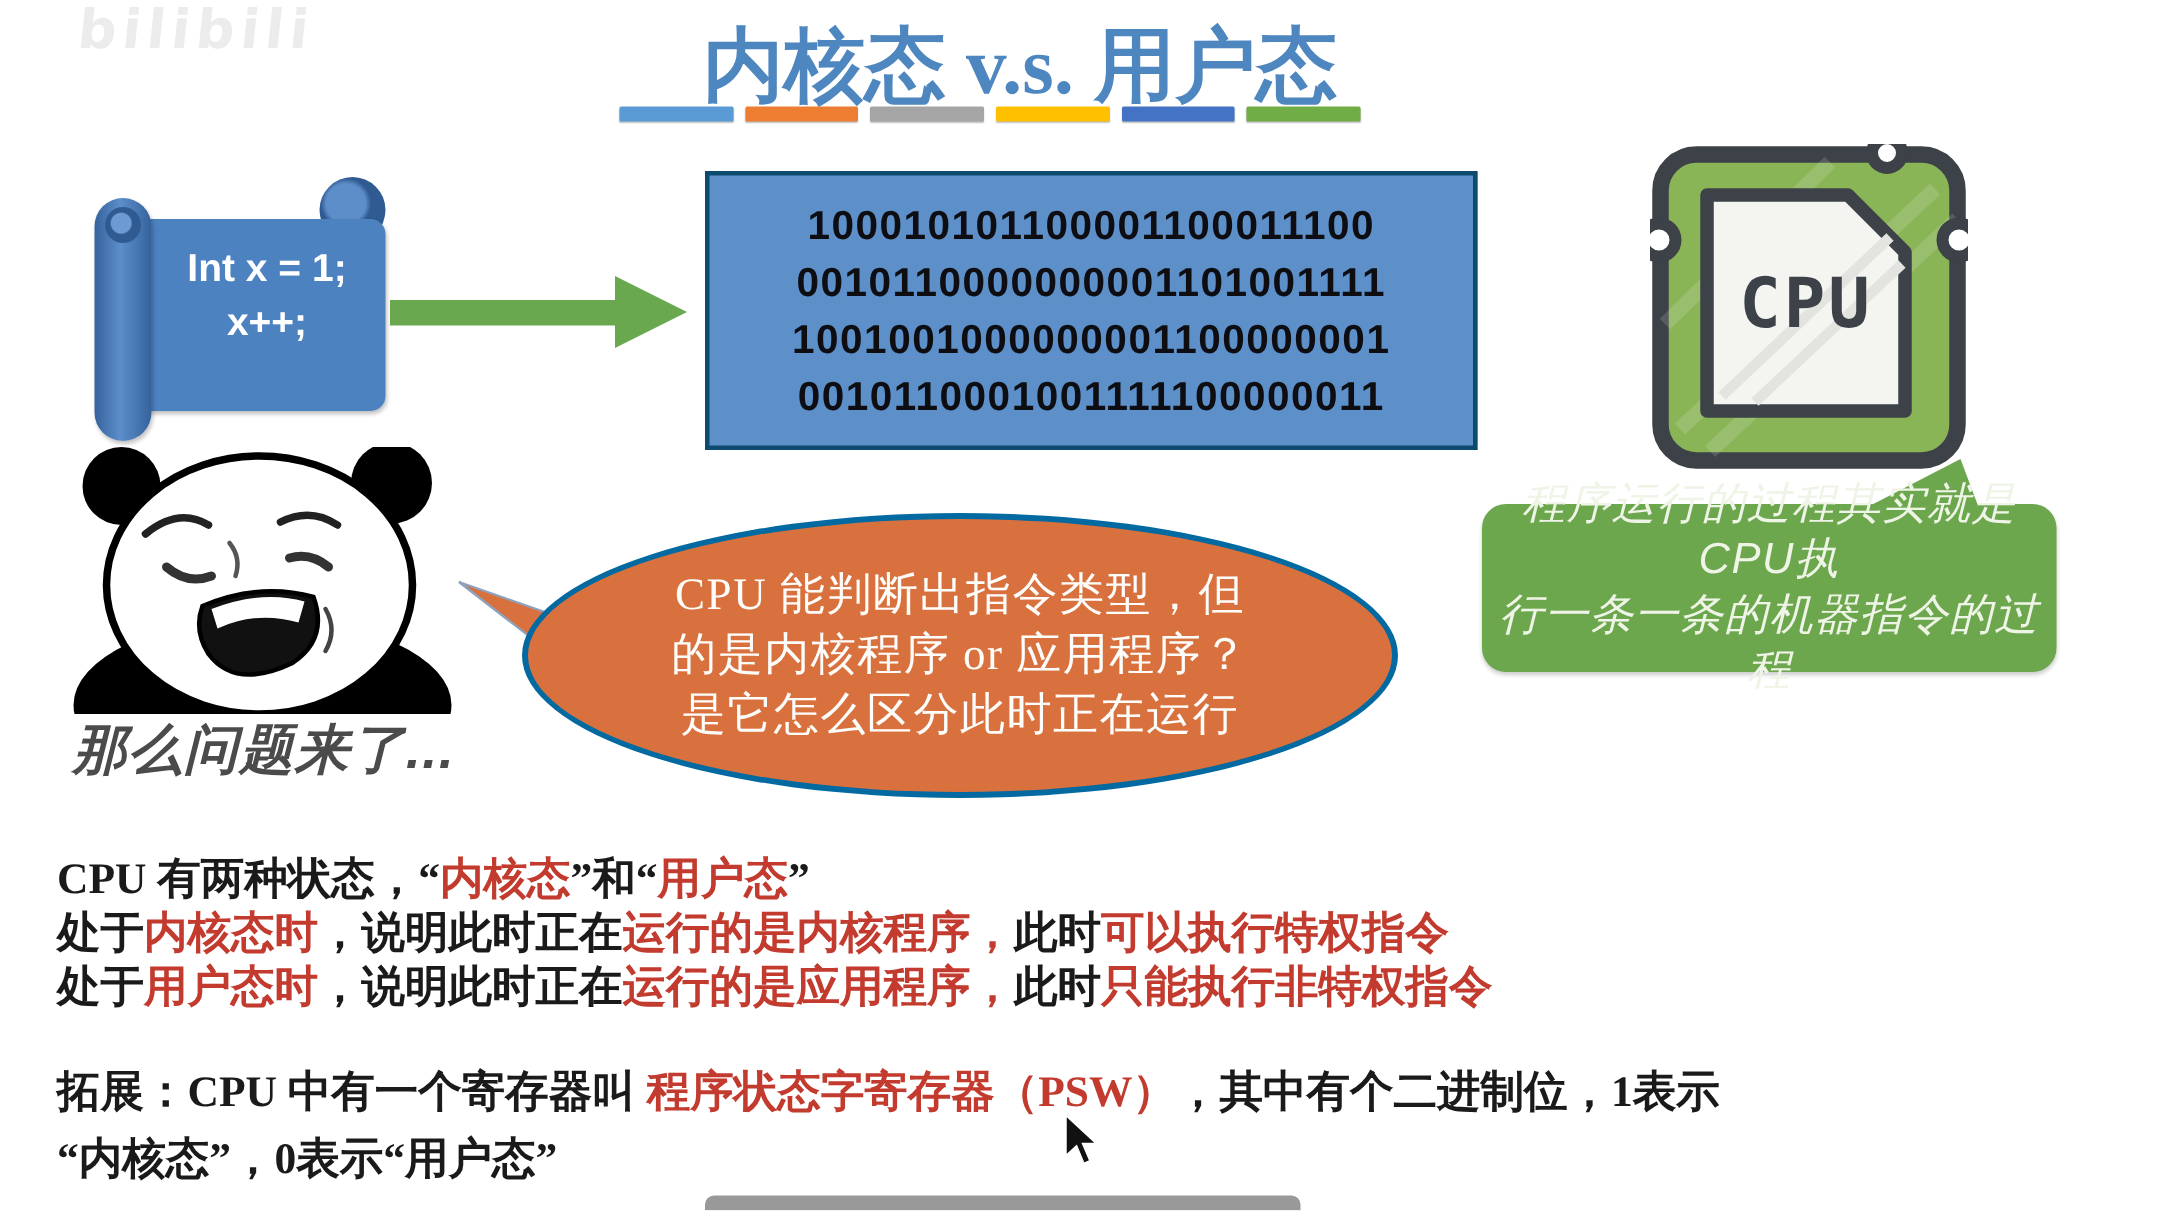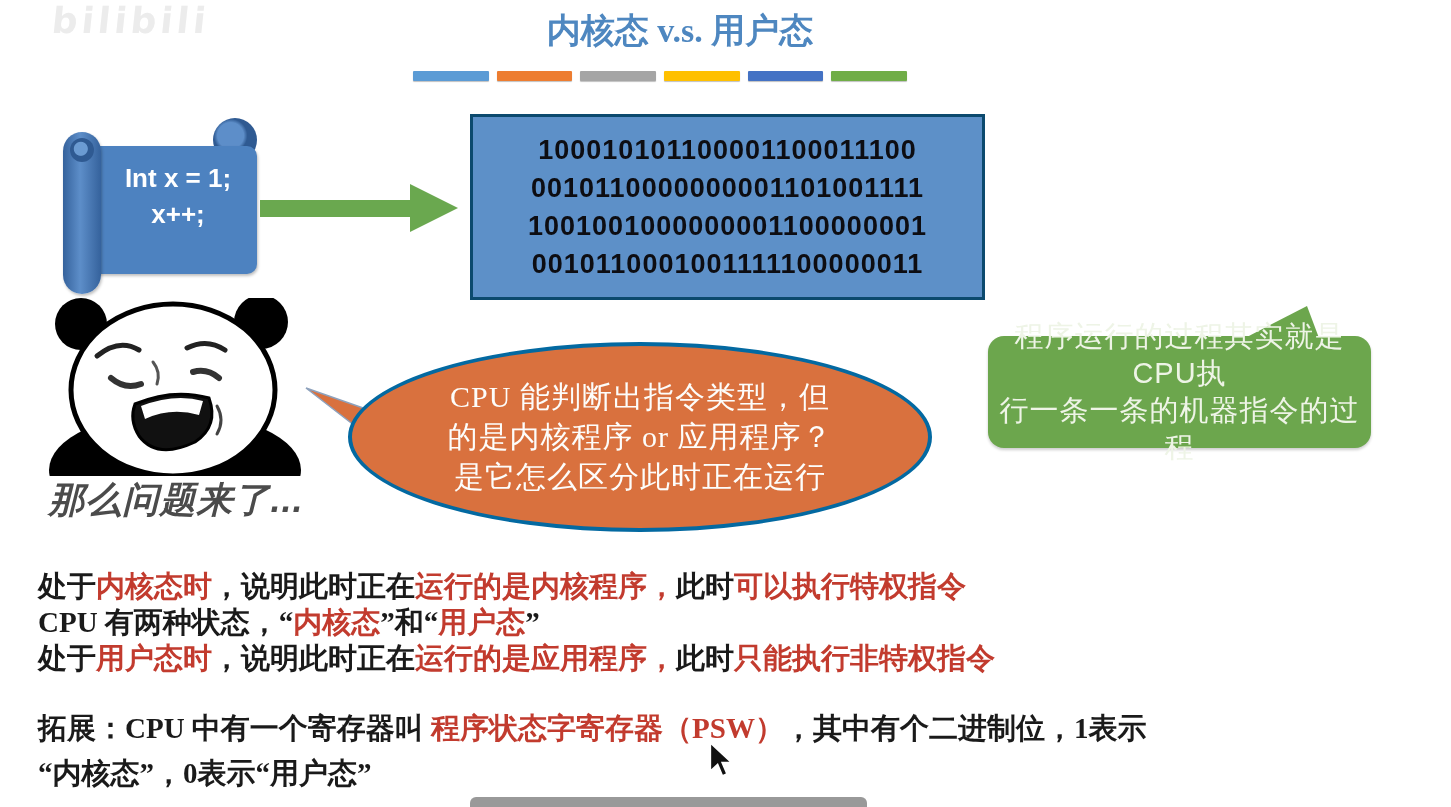--- a/index.html
+++ b/index.html
@@ -7,21 +7,21 @@
     position:relative;width:1451px;height:807px;background:#ffffff;overflow:hidden;
     font-family:"Liberation Sans","DejaVu Sans",sans-serif;
   }
   .abs{position:absolute;}
 
   
   .watermark{left:52px;top:0px;font-size:36px;font-weight:bold;color:#ececec;
     letter-spacing:4px;transform:skewX(-6deg);font-family:"DejaVu Sans",sans-serif;}
 
   
-  .title{left:400px;top:8px;width:560px;text-align:center;font-size:34px;font-weight:bold;
+  .title{left:400px;top:8px;width:560px;text-align:center;font-size:54px;font-weight:bold;
     color:var(--title-blue,#4e87c0);font-family:"Liberation Serif","DejaVu Serif",serif;}
   .divider{left:413px;top:71px;width:494px;height:10px;display:flex;gap:8px;}
   .divider .bar{flex:1;height:10px;border-radius:1px;box-shadow:0 1px 1px rgba(0,0,0,.25);}
 
   
   .scroll-wrap{left:63px;top:118px;width:196px;height:182px;padding-left:30px;}
   .scroll-body{position:absolute;left:18px;top:28px;width:176px;height:128px;
     background:var(--scroll-blue,#4d82c0);border-radius:10px;box-shadow:1px 2px 3px rgba(0,0,0,.25);}
   .scroll-roll-left{position:absolute;left:0px;top:14px;width:38px;height:162px;border-radius:19px;
     background:linear-gradient(90deg,#35629c,#5d8ec9 45%,#35629c);box-shadow:1px 2px 3px rgba(0,0,0,.25);}
@@ -45,21 +45,21 @@
     justify-content:center;text-align:center;}
   .binary-line{font-size:27px;font-weight:bold;color:#0d0d12;line-height:38px;letter-spacing:1px;
     font-family:"Liberation Sans","DejaVu Sans",sans-serif;}
 
   
   .cpu-wrap{left:1100px;top:96px;width:212px;height:218px;}
 
   
   .cpu-bubble{left:988px;top:336px;width:383px;height:112px;background:var(--bubble-green,#6ca64d);
     border-radius:16px;display:flex;flex-direction:column;justify-content:center;text-align:center;
-    box-shadow:0 2px 3px rgba(0,0,0,.2);}
+    box-shadow:0 2px 3px rgba(0,0,0,.2);font-style:italic;}
   .cpu-bubble span{display:block;color:#eef4e6;font-size:29px;line-height:37px;letter-spacing:1px;}
   .cpu-bubble-tail{left:1243px;top:304px;width:80px;height:34px;}
 
   
   .panda-wrap{left:35px;top:298px;width:282px;height:260px;background:#fff;}
   .panda-caption{position:absolute;left:0px;top:178px;width:282px;text-align:center;
     font-size:36px;font-weight:600;color:#4b4b4b;letter-spacing:1px;font-style:italic;}
 
   
   .q-bubble{left:348px;top:342px;width:584px;height:190px;background:var(--bubble-orange,#d9713e);
@@ -115,20 +115,32 @@
     <div class="arrow-head"></div>
   </div>
 
   <div class="abs binary-box">
     <div class="binary-line">100010101100001100011100</div>
     <div class="binary-line">0010110000000001101001111</div>
     <div class="binary-line">1001001000000001100000001</div>
     <div class="binary-line">0010110001001111100000011</div>
   </div>
 
+  <div class="abs cpu-wrap">
+    <svg width="212" height="218" viewBox="0 0 212 218">
+      <rect x="7" y="7" width="198" height="204" rx="24" fill="#89b557" stroke="#3d4248" stroke-width="11"></rect>
+      <path d="M20 190 L190 30 M40 205 L205 50 M10 120 L120 12" stroke="rgba(255,255,255,0.14)" stroke-width="10" fill="none"></path>
+      <circle cx="6" cy="64" r="11" fill="#ffffff" stroke="#3d4248" stroke-width="8"></circle>
+      <circle cx="206" cy="64" r="11" fill="#ffffff" stroke="#3d4248" stroke-width="8"></circle>
+      <circle cx="158" cy="6" r="10" fill="#ffffff" stroke="#3d4248" stroke-width="8"></circle>
+      <path d="M38 34 L132 34 L170 72 L170 178 L38 178 Z" fill="#f4f4f1" stroke="#3d4248" stroke-width="9" stroke-linejoin="round"></path>
+      <path d="M48 168 L160 62 M70 172 L168 80" stroke="#e3e3df" stroke-width="7" fill="none"></path>
+      <text x="104" y="122" text-anchor="middle" font-family="DejaVu Sans Mono, monospace" font-weight="bold" font-size="46" letter-spacing="2" fill="#3d4248">CPU</text>
+    </svg>
+  </div>
 
   <svg class="abs cpu-bubble-tail" width="80" height="34" viewBox="0 0 80 34">
     <polygon points="2,34 76,34 64,2" fill="#6ca64d"></polygon>
   </svg>
 
   <div class="abs cpu-bubble">
     <span>程序运行的过程其实就是CPU执</span>
     <span>行一条一条的机器指令的过程</span>
   </div>
 
@@ -154,22 +166,22 @@
     <polygon points="6,16 126,58 112,98" fill="#d9713e" stroke="#8ea2bd" stroke-width="1.5"></polygon>
   </svg>
 
   <div class="abs q-bubble">
     <span>CPU 能判断出指令类型，但</span>
     <span>的是内核程序 or 应用程序？</span>
     <span>是它怎么区分此时正在运行</span>
   </div>
 
   <div class="abs body-text para1">
+      <div class="body-line"><span class="k">CPU 有两种状态，“</span><span class="r">内核态</span><span class="k">”和“</span><span class="r">用户态</span><span class="k">”</span></div>
       <div class="body-line"><span class="k">处于</span><span class="r">内核态时</span><span class="k">，说明此时正在</span><span class="r">运行的是内核程序，</span><span class="k">此时</span><span class="r">可以执行特权指令</span></div>
-      <div class="body-line"><span class="k">CPU 有两种状态，“</span><span class="r">内核态</span><span class="k">”和“</span><span class="r">用户态</span><span class="k">”</span></div>
       <div class="body-line"><span class="k">处于</span><span class="r">用户态时</span><span class="k">，说明此时正在</span><span class="r">运行的是应用程序，</span><span class="k">此时</span><span class="r">只能执行非特权指令</span></div>
     </div>
   <div class="abs body-text para2">
       <div class="body-line"><span class="k">拓展：CPU 中有一个寄存器叫 </span><span class="r">程序状态字寄存器（PSW）</span><span class="k">，其中有个二进制位，1表示</span></div>
       <div class="body-line"><span class="k">“内核态”，0表示“用户态”</span></div>
     </div>
 
   <div class="abs bottom-bar"></div>
 
   <svg class="abs cursor" width="36" height="40" viewBox="0 0 18 25">

